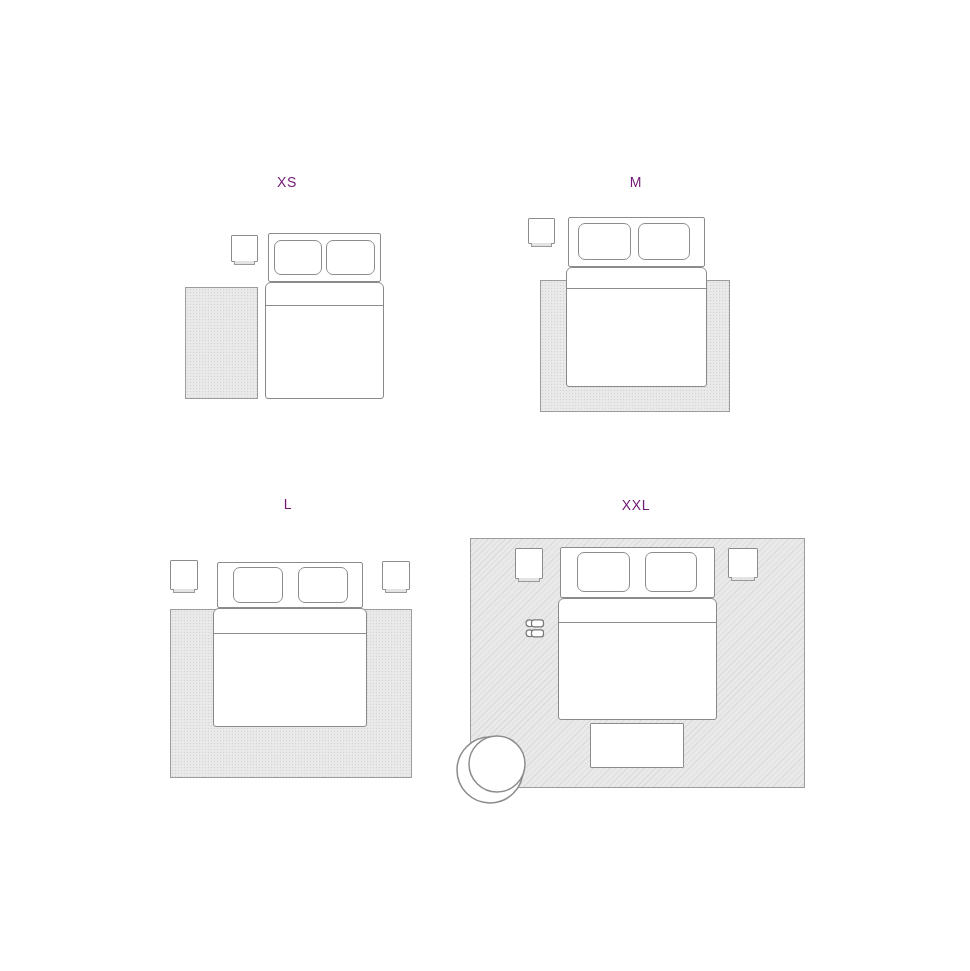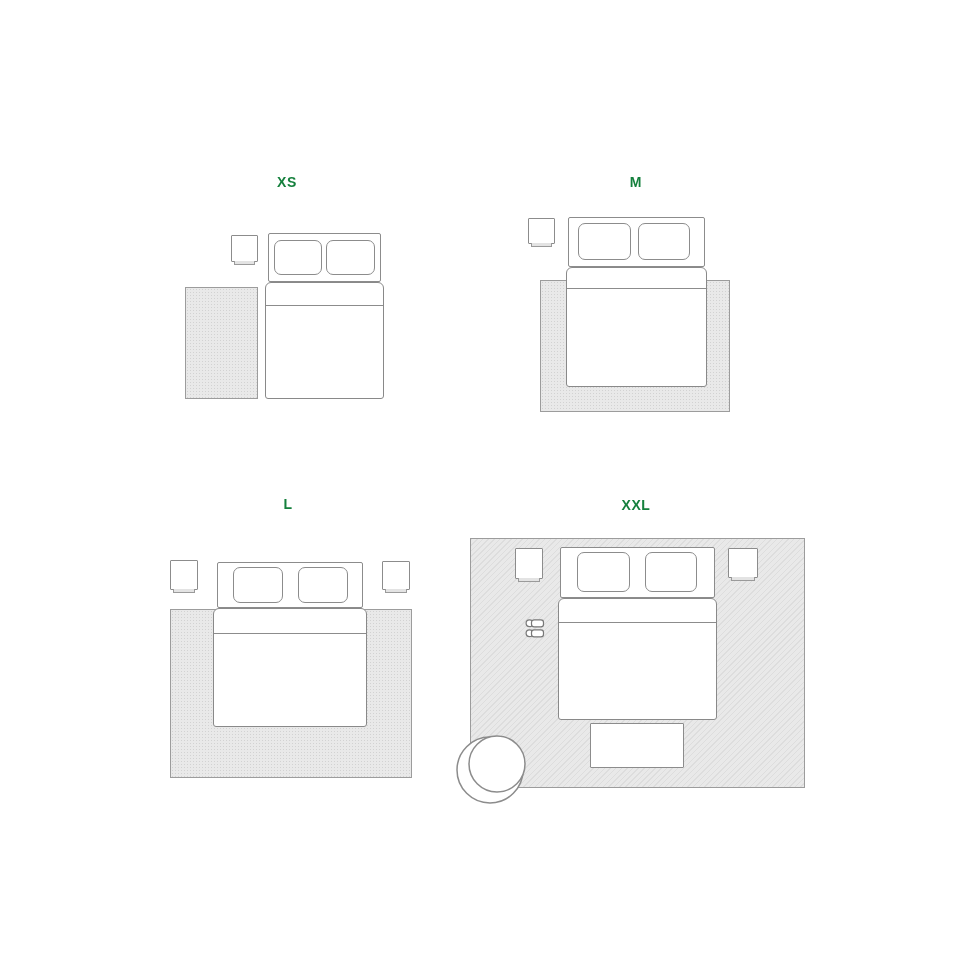--- a/index.html
+++ b/index.html
@@ -9,23 +9,23 @@
     width:970px; height:971px;
     margin:0 auto;
     background:#ffffff;
     font-family:"Liberation Sans", sans-serif;
     overflow:hidden;
   }
   .size-label {
     position:absolute;
     transform:translateX(-50%);
     font-size:14px;
-    font-weight:700;
+    font-weight:400;
     letter-spacing:0.6px;
-    color:#15803d;
+    color:#701a75;
     white-space:nowrap;
   }
   .rug {
     position:absolute;
     background-color:#e9e9e9;
     border:1px solid #9c9c9c;
   }
   .rug.dots {
     background-image:radial-gradient(circle, #d2d2d2 0.6px, rgba(0,0,0,0) 0.7px);
     background-size:3px 3px;

